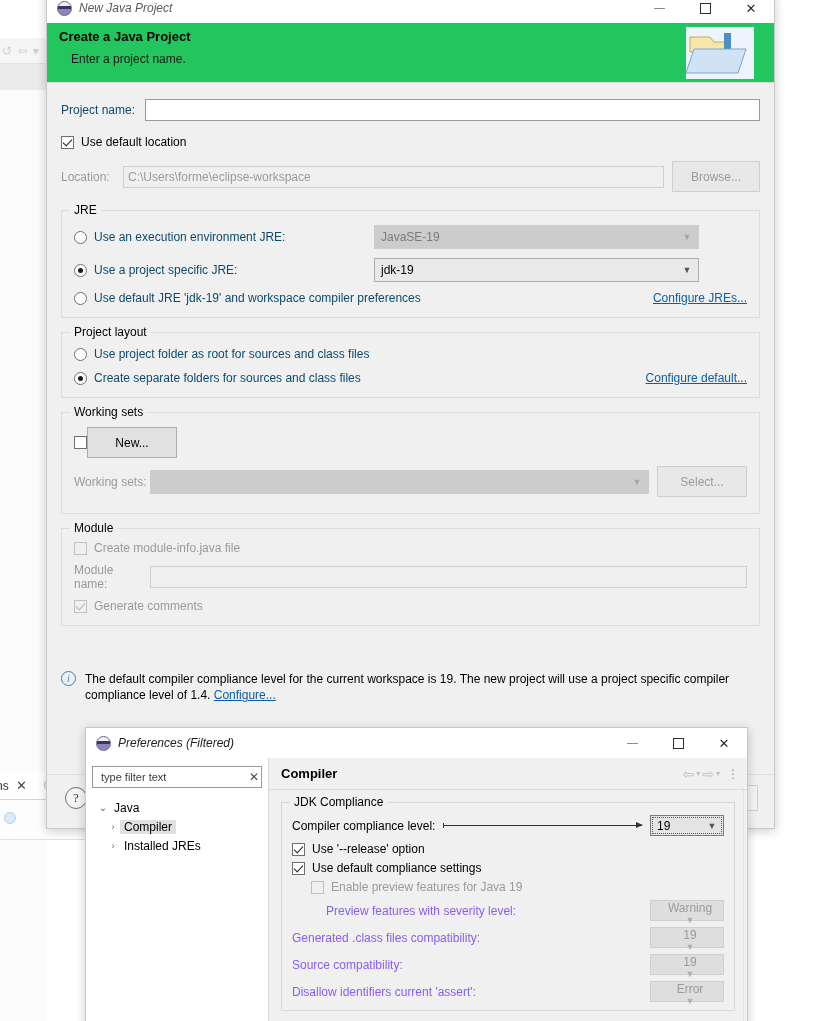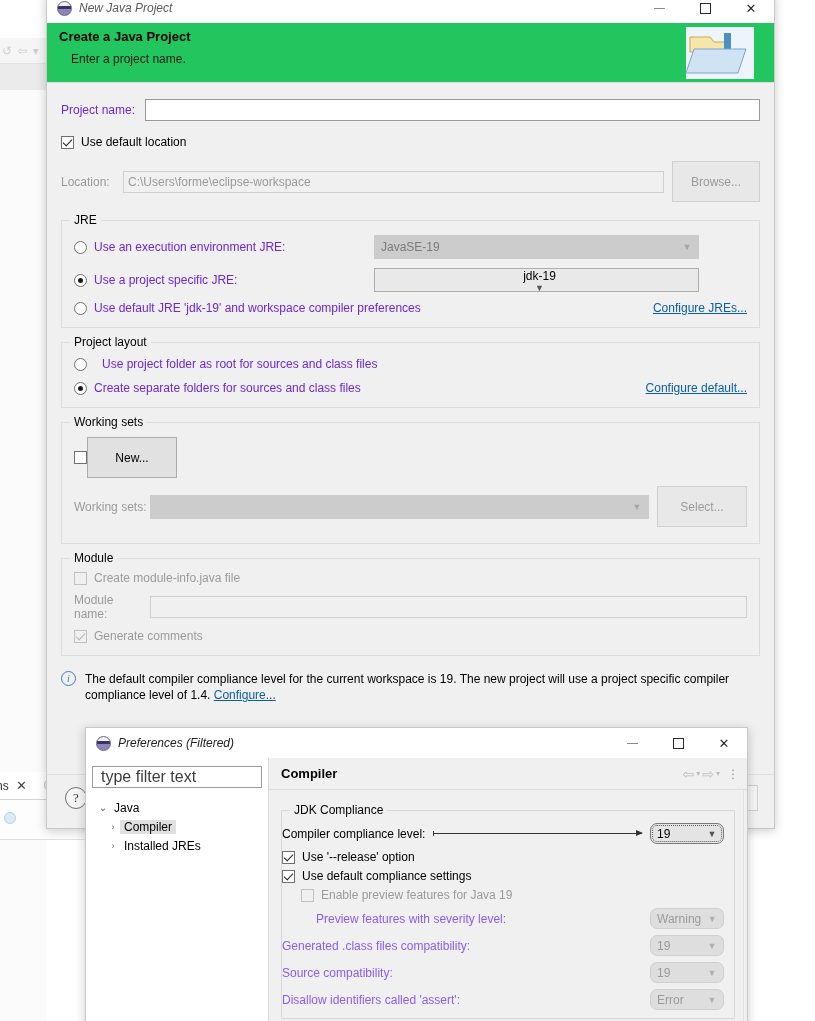--- a/index.html
+++ b/index.html
@@ -88,21 +88,21 @@
     position: relative; height: 60px; background: #22c55e;
     border-bottom: 1px solid #dcdcdc; padding: 6px 0 0 12px;
   }
   .wiz-header h1 { margin: 0; font-size: 13px; font-weight: bold; color: #000; }
   .wiz-header p { margin: 8px 0 0 12px; font-size: 12px; color: #1a1a1a; }
   .wiz-banner-icon { position: absolute; right: 18px; top: 2px; width: 72px; height: 56px; }
 
   .wiz-body { position: relative; background: #f0f0f0; padding: 16px 14px 0 14px; height: 640px; }
 
   .form-row { display: flex; align-items: center; margin-bottom: 14px; }
-  .form-label { font-size: 12px; color: #6d28d9; }
+  .form-label { font-size: 12px; color: #0c4a6e; }
   .form-label.disabled { color: #9a9a9a; }
 
   input.txt {
     border: 1px solid #9a9a9a; background: #ffffff; height: 22px;
     font-family: "Liberation Sans", sans-serif; font-size: 12px;
     padding: 0 4px; color: #000; outline: none;
   }
   input.txt:disabled { background: #f0f0f0; border-color: #cfcfcf; color: #9a9a9a; }
 
   
@@ -139,26 +139,26 @@
 
   
   .combo {
     display: flex; align-items: center; justify-content: space-between;
     height: 24px; border: 1px solid #9a9a9a; background: #fff;
     font-size: 12px; padding: 0 0 0 6px; color: #000;
   }
   .combo .arrow { width: 22px; text-align: center; color: #555; font-size: 9px; }
   .combo.disabled { background: #cccccc; border-color: #cccccc; color: #7b7b7b; }
   .combo.disabled .arrow { color: #a6a6a6; }
-  .combo.filled { background: #e9e9e9; border-color: #adadad; flex-direction: column; }
-  .combo.greycombo { background: #dedede; border: 1px solid #cfcfcf; color: #9a9a9a; }
+  .combo.filled { background: #e9e9e9; border-color: #adadad; }
+  .combo.greycombo { background: #dedede; border: 1px solid #cfcfcf; color: #9a9a9a; flex-direction: column; }
   .combo.greycombo .arrow { color: #b0b0b0; }
 
   .btn {
-    height: 41px; border: 1px solid #adadad; background: #e1e1e1;
+    height: 31px; border: 1px solid #adadad; background: #e1e1e1;
     font-family: "Liberation Sans", sans-serif; font-size: 12px; color: #000;
     display: flex; align-items: center; justify-content: center;
   }
   .btn.disabled { color: #9a9a9a; border-color: #cfcfcf; background: #e8e8e8; }
 
   .link { color: #0b5ea8; text-decoration: underline; font-size: 12px; cursor: pointer; }
 
   .info-bar { position: absolute; left: 14px; right: 14px; top: 588px; display: flex; }
   .info-icon {
     width: 15px; height: 15px; border-radius: 50%; border: 1px solid #3b7cc4;
@@ -185,21 +185,21 @@
   
   #prefs { left: 85px; top: 727px; width: 663px; height: 300px; background: #f0f0f0; }
   .prefs-body { display: flex; height: 268px; background: #f0f0f0; }
 
   .prefs-left { width: 183px; background: #ffffff; border-right: 1px solid #d8d8d8; padding: 8px 6px 0 6px; }
   .filter-box {
     display: flex; align-items: center; height: 22px;
     border: 1px solid #9a9a9a; background: #fff; padding: 0 4px 0 6px;
   }
   .filter-box input {
-    border: 0; outline: none; flex: 1; font-size: 16px;
+    border: 0; outline: none; flex: 1; font-size: 11px;
     font-family: "Liberation Sans", sans-serif; color: #3c3c3c; background: transparent;
   }
   .filter-clear { color: #4a4a4a; font-size: 12px; padding-left: 4px; }
 
   .tree { margin-top: 10px; font-size: 12px; }
   .tree-item { display: flex; align-items: center; height: 19px; padding-left: 4px; }
   .tree-item .twisty { width: 14px; color: #5f5f5f; font-size: 9px; text-align: center; flex: 0 0 auto; }
   .tree-item .twisty.down { font-size: 10px; }
   .tree-item.child { padding-left: 14px; }
   .tree-item .node-label { padding: 0 4px; }
@@ -214,21 +214,21 @@
   .prefs-nav { display: flex; align-items: center; gap: 2px; color: #bdbdbd; }
   .nav-arrow { font-size: 14px; }
   .nav-caret { font-size: 8px; }
   .nav-dots { font-size: 12px; line-height: 8px; letter-spacing: 0; padding-left: 5px; color: #8f8f8f; }
 
   .prefs-content { padding: 8px 12px 0 12px; position: relative; }
   .pf-row { display: flex; align-items: center; margin-bottom: 6px; }
   .pf-label { font-size: 12px; }
   .pf-label.disabled { color: #8b5cf6; }
 
-  .small-combo { height: 21px; width: 74px; font-size: 12px; border-radius: 7px; }
+  .small-combo { height: 21px; width: 74px; font-size: 12px; }
   .focus-combo {
     border: 1px solid #7a7a7a; background: #e4e4e4;
     outline: 1px dotted #5a5a5a; outline-offset: -3px;
   }
   .leader { flex: 1; height: 1px; background: #333; margin: 0 8px; position: relative; }
   .leader::after {
     content: ""; position: absolute; right: -1px; top: -3px;
     border-left: 7px solid #333; border-top: 3.5px solid transparent;
     border-bottom: 3.5px solid transparent;
   }
@@ -332,21 +332,21 @@
         <span class="form-label" style="margin-left:7px;flex:1">Use default JRE 'jdk-19' and workspace compiler preferences</span>
         <span class="link">Configure JREs...</span>
       </div>
     </div>
 
     <div class="groupbox">
       <span class="gb-title">Project layout</span>
 
       <div class="form-row" style="margin-bottom:10px">
         <span class="rdo"></span>
-        <span class="form-label" style="margin-left:15px">Use project folder as root for sources and class files</span>
+        <span class="form-label" style="margin-left:7px">Use project folder as root for sources and class files</span>
       </div>
 
       <div class="form-row" style="margin-bottom:0">
         <span class="rdo checked"></span>
         <span class="form-label" style="margin-left:7px;flex:1">Create separate folders for sources and class files</span>
         <span class="link">Configure default...</span>
       </div>
     </div>
 
     <div class="groupbox">
@@ -447,21 +447,21 @@
         <div class="prefs-nav">
           <span class="nav-arrow">⇦</span>
           <span class="nav-caret">▾</span>
           <span class="nav-arrow">⇨</span>
           <span class="nav-caret">▾</span>
           <span class="nav-dots">⋮</span>
         </div>
       </div>
 
       <div class="prefs-content">
-        <div class="groupbox" style="margin-top:12px;padding:12px 10px 8px 0;border-color:#d8d8d8">
+        <div class="groupbox" style="margin-top:4px;padding:12px 10px 8px 10px;border-color:#d8d8d8">
           <span class="gb-title">JDK Compliance</span>
 
           <div class="pf-row">
             <span class="pf-label">Compiler compliance level:</span>
             <span class="leader"></span>
             <div class="combo small-combo focus-combo">
               <span>19</span>
               <span class="arrow">▼</span>
             </div>
           </div>
@@ -499,21 +499,21 @@
 
           <div class="pf-row">
             <span class="pf-label disabled" style="flex:1">Source compatibility:</span>
             <div class="combo greycombo small-combo">
               <span>19</span>
               <span class="arrow">▼</span>
             </div>
           </div>
 
           <div class="pf-row" style="margin-bottom:0">
-            <span class="pf-label disabled" style="flex:1">Disallow identifiers called 'assert':</span>
+            <span class="pf-label disabled" style="flex:1">Disallow identifiers current 'assert':</span>
             <div class="combo greycombo small-combo">
               <span>Error</span>
               <span class="arrow">▼</span>
             </div>
           </div>
         </div>
       </div>
 
       <div class="prefs-scroll-edge"></div>
     </div>

